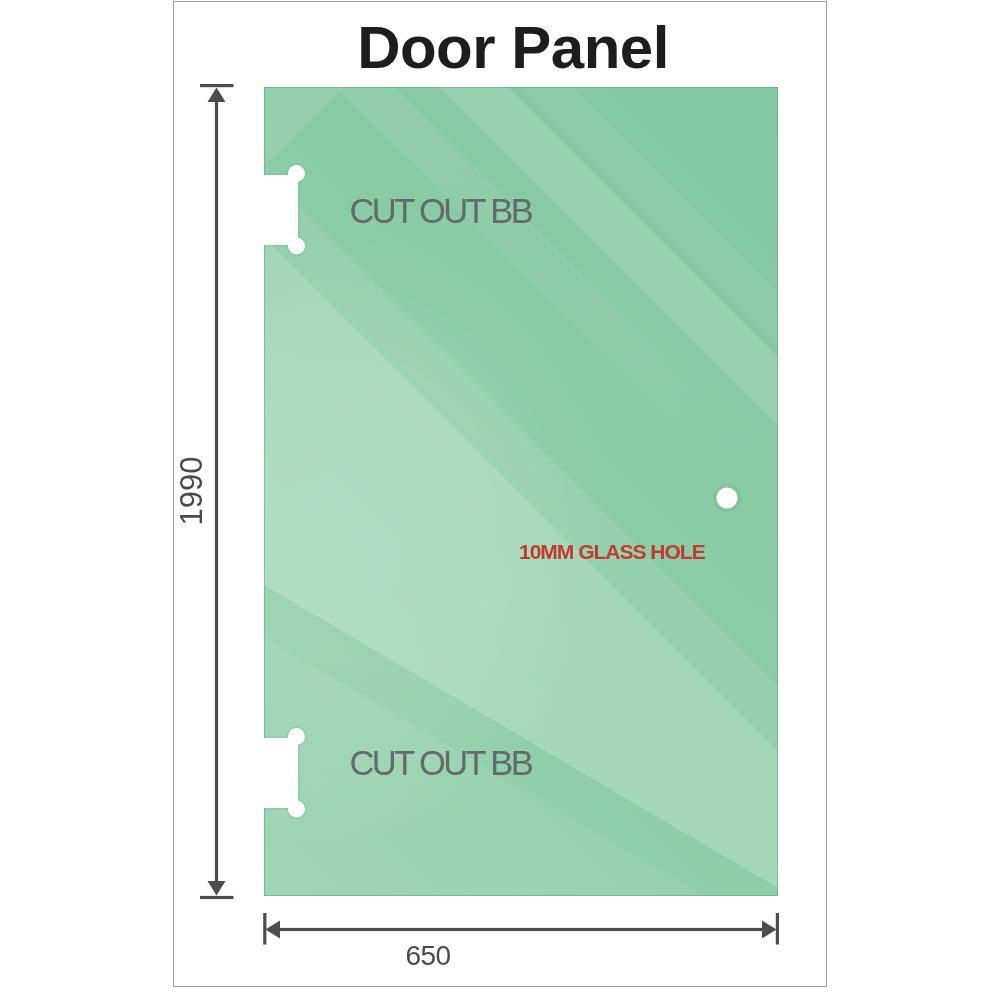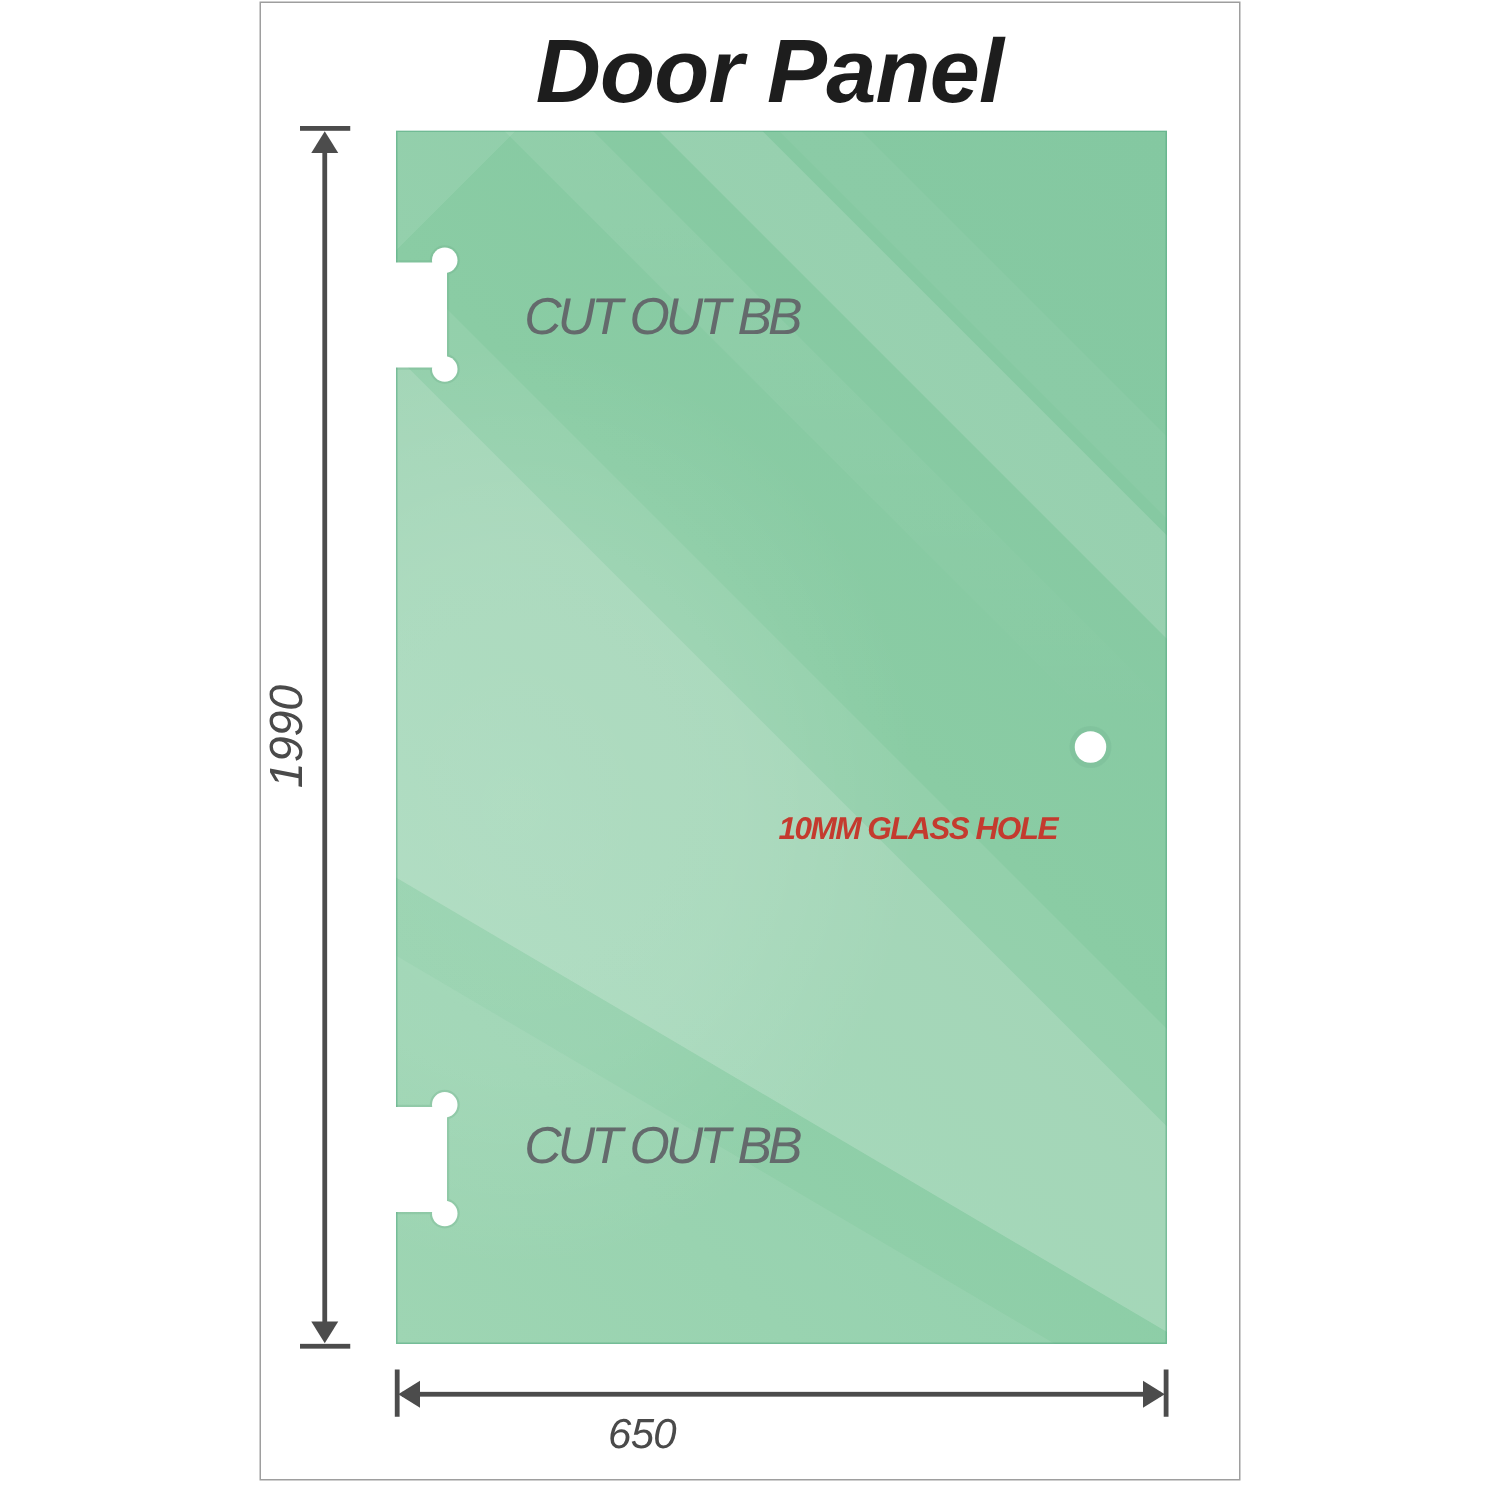--- a/index.html
+++ b/index.html
@@ -1,17 +1,17 @@
 <!DOCTYPE html>
 <html><head>
 <meta charset="utf-8">
 <style>
   html,body{margin:0;padding:0;background:#ffffff;}
   #stage{position:relative;width:1000px;height:1000px;background:#ffffff;overflow:hidden;
-         font-family:"Liberation Sans",sans-serif;font-style:italic;}
+         font-family:"Liberation Sans",sans-serif;}
   svg{position:absolute;left:0;top:0;}
 </style>
 </head>
 <body>
 <div id="stage">
 <svg width="1000" height="1000" viewBox="0 0 1000 1000">
   <defs>
     <clipPath id="panelclip">
           <rect x="0" y="0" width="514" height="809"></rect>
         </clipPath>

